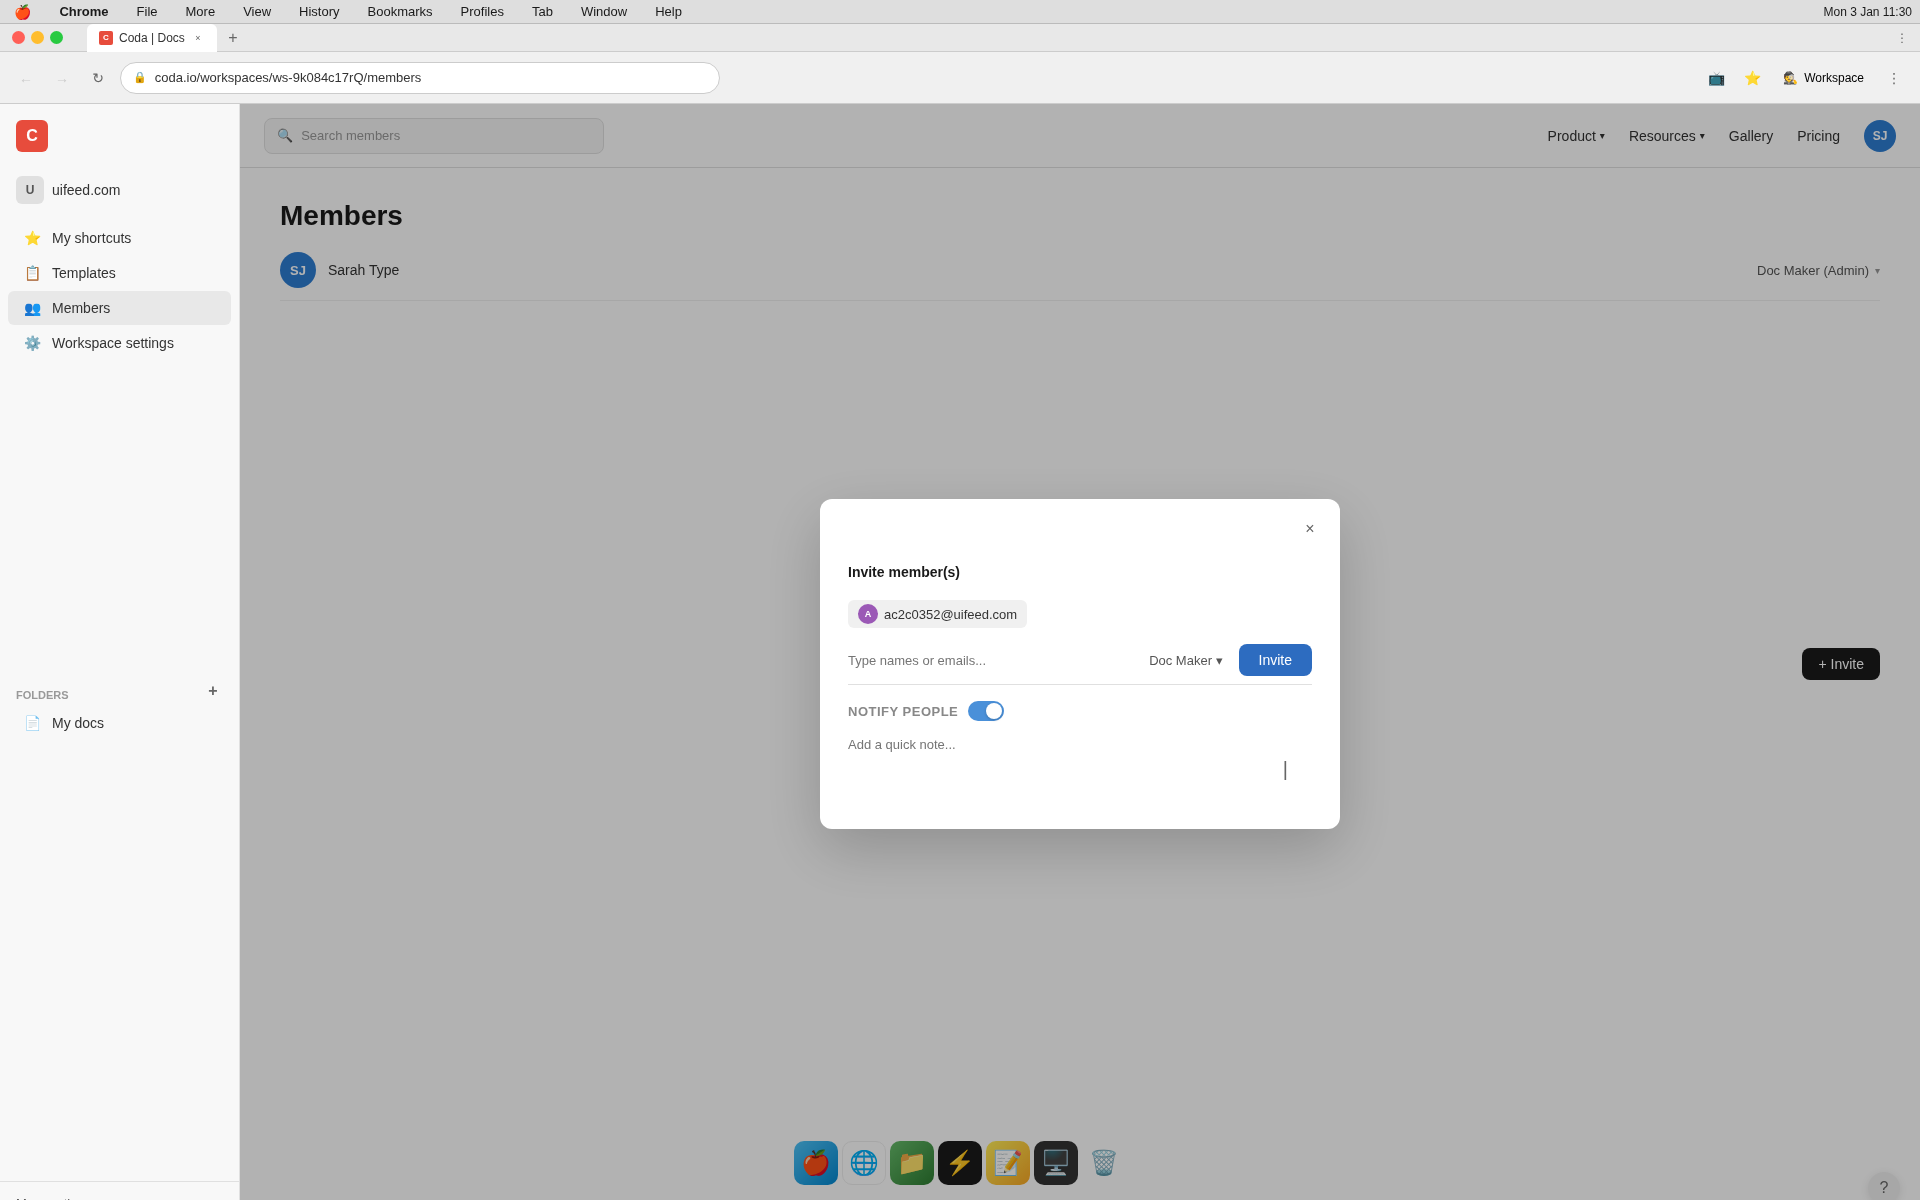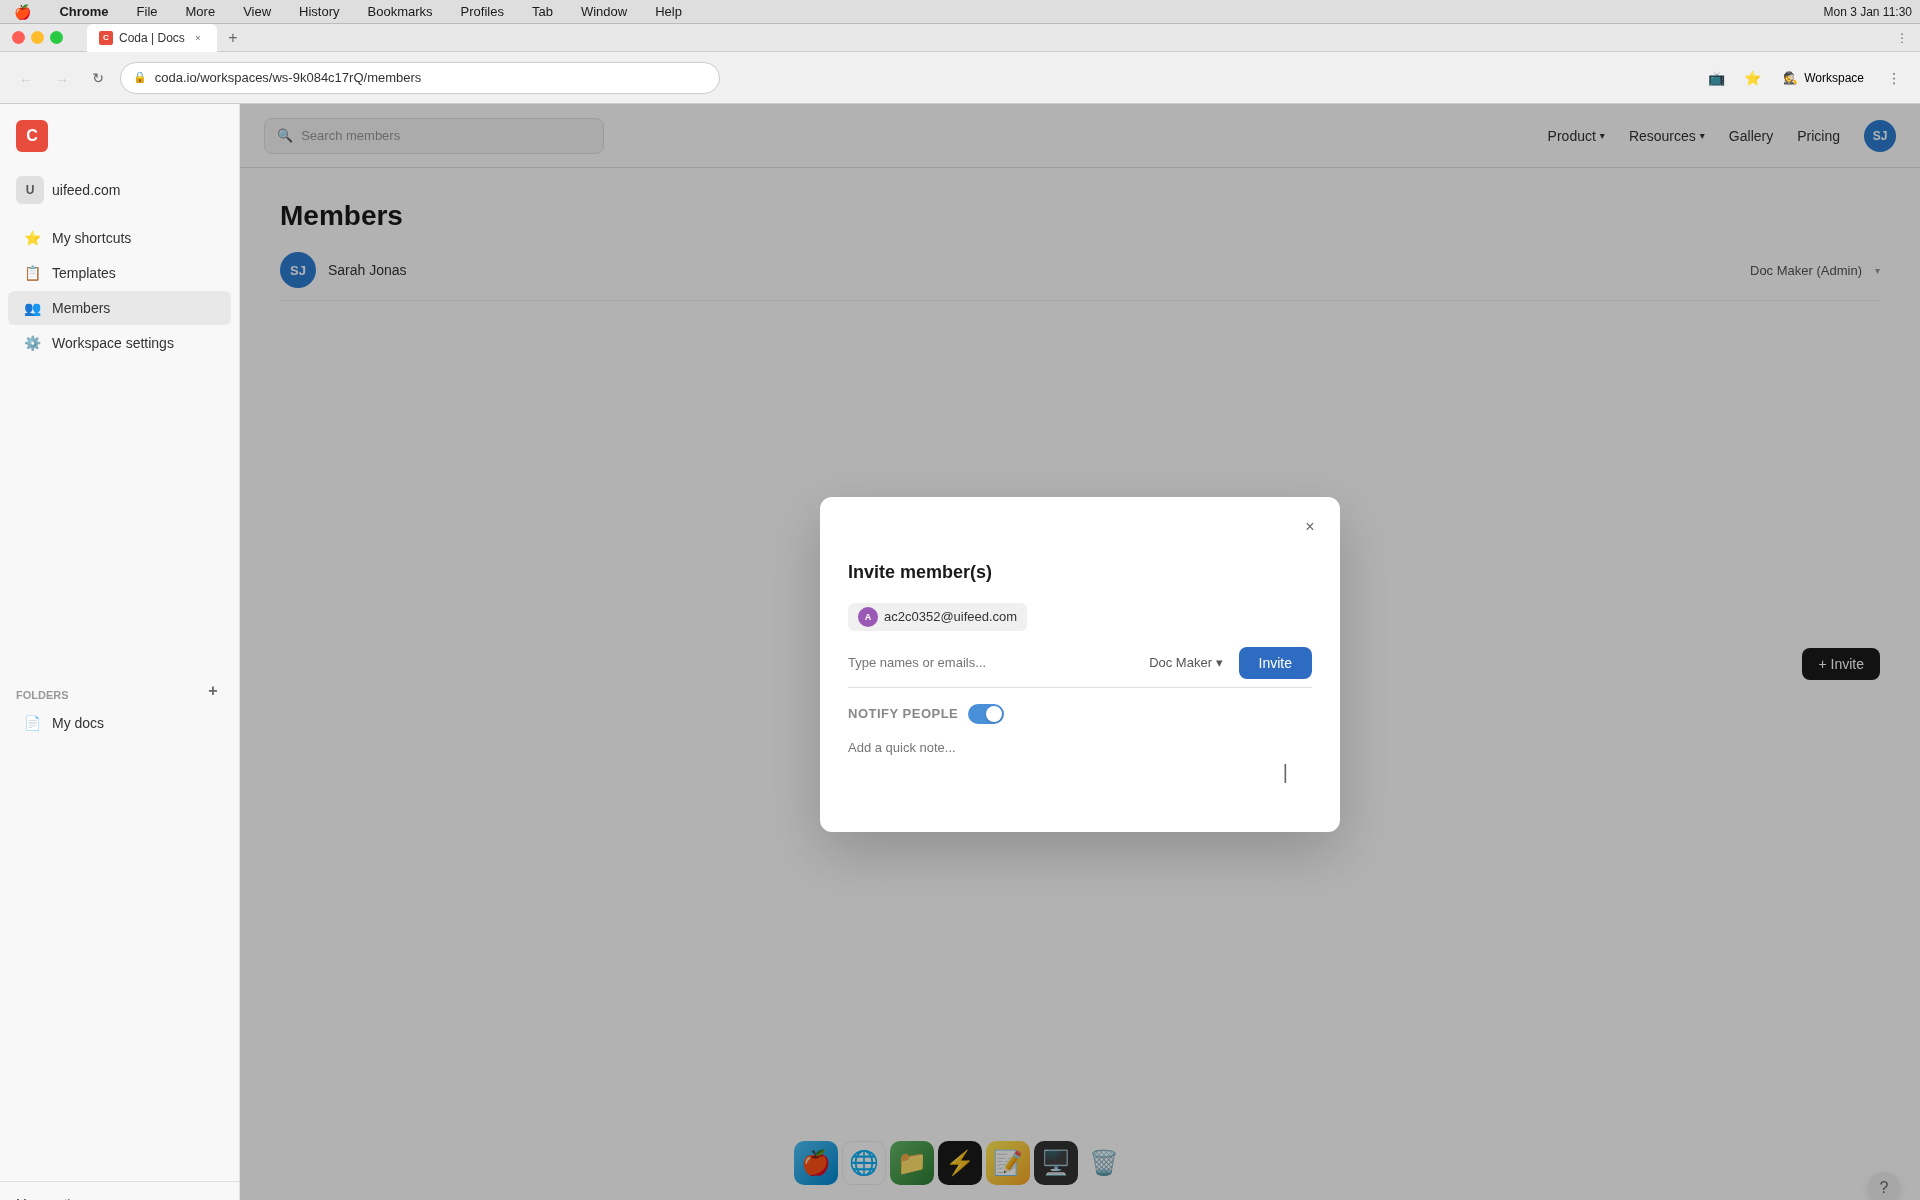--- a/index.html
+++ b/index.html
@@ -133,42 +133,42 @@
       font-weight: 500;
     }
 
     
     .members-page { padding: 32px 40px; flex: 1; }
     .page-title { font-size: 28px; font-weight: 600; color: #1a1a1a; margin-bottom: 8px; }
     .page-subtitle { font-size: 14px; color: #666; margin-bottom: 28px; }
     .member-row { display: flex; align-items: center; padding: 12px 0; border-bottom: 1px solid #f0f0f0; }
     .member-avatar { width: 36px; height: 36px; background: #2d7dd2; border-radius: 50%; display: flex; align-items: center; justify-content: center; color: white; font-size: 13px; font-weight: 600; margin-right: 12px; }
     .member-name { font-size: 14px; color: #333; }
-    .member-role { margin-left: auto; display: flex; align-items: center; gap: 13px; font-size: 13px; color: #555; cursor: pointer; }
+    .member-role { margin-left: auto; display: flex; align-items: center; gap: 6px; font-size: 13px; color: #555; cursor: pointer; }
     .role-chevron { font-size: 10px; color: #999; }
 
     
     .modal-overlay {
       position: absolute;
       top: 0; left: 0; right: 0; bottom: 0;
       background: rgba(0,0,0,0.3);
       display: flex;
       align-items: center;
       justify-content: center;
       z-index: 100;
     }
     .modal {
       background: #fff;
       border-radius: 12px;
       padding: 28px;
       width: 520px;
       box-shadow: 0 20px 60px rgba(0,0,0,0.2);
       position: relative;
     }
-    .modal-title { font-size: 18px; font-weight: 600; color: #1a1a1a; margin-bottom: 20px; margin-top: 37px; }
+    .modal-title { font-size: 14px; font-weight: 600; color: #1a1a1a; margin-bottom: 20px; margin-top: 37px; }
     .modal-close {
       position: absolute;
       top: 16px; right: 16px;
       width: 28px; height: 28px;
       border-radius: 50%;
       display: flex; align-items: center; justify-content: center;
       cursor: pointer; font-size: 16px; color: #666;
     }
 
     
@@ -401,21 +401,21 @@
           <span>+ Invite</span>
         </div>
       </div>
     </div>
 
     <div class="members-page">
       <h1 class="page-title">Members</h1>
 
       <div class="member-row">
         <div class="member-avatar">SJ</div>
-        <span class="member-name">Sarah Jonas</span>
+        <span class="member-name">Sarah Type</span>
         <div class="member-role">
           <span>Doc Maker (Admin)</span>
           <span class="role-chevron">▾</span>
         </div>
       </div>
     </div>
 
     <div class="modal-overlay">
       <div class="modal">
         <div class="modal-close">×</div>

